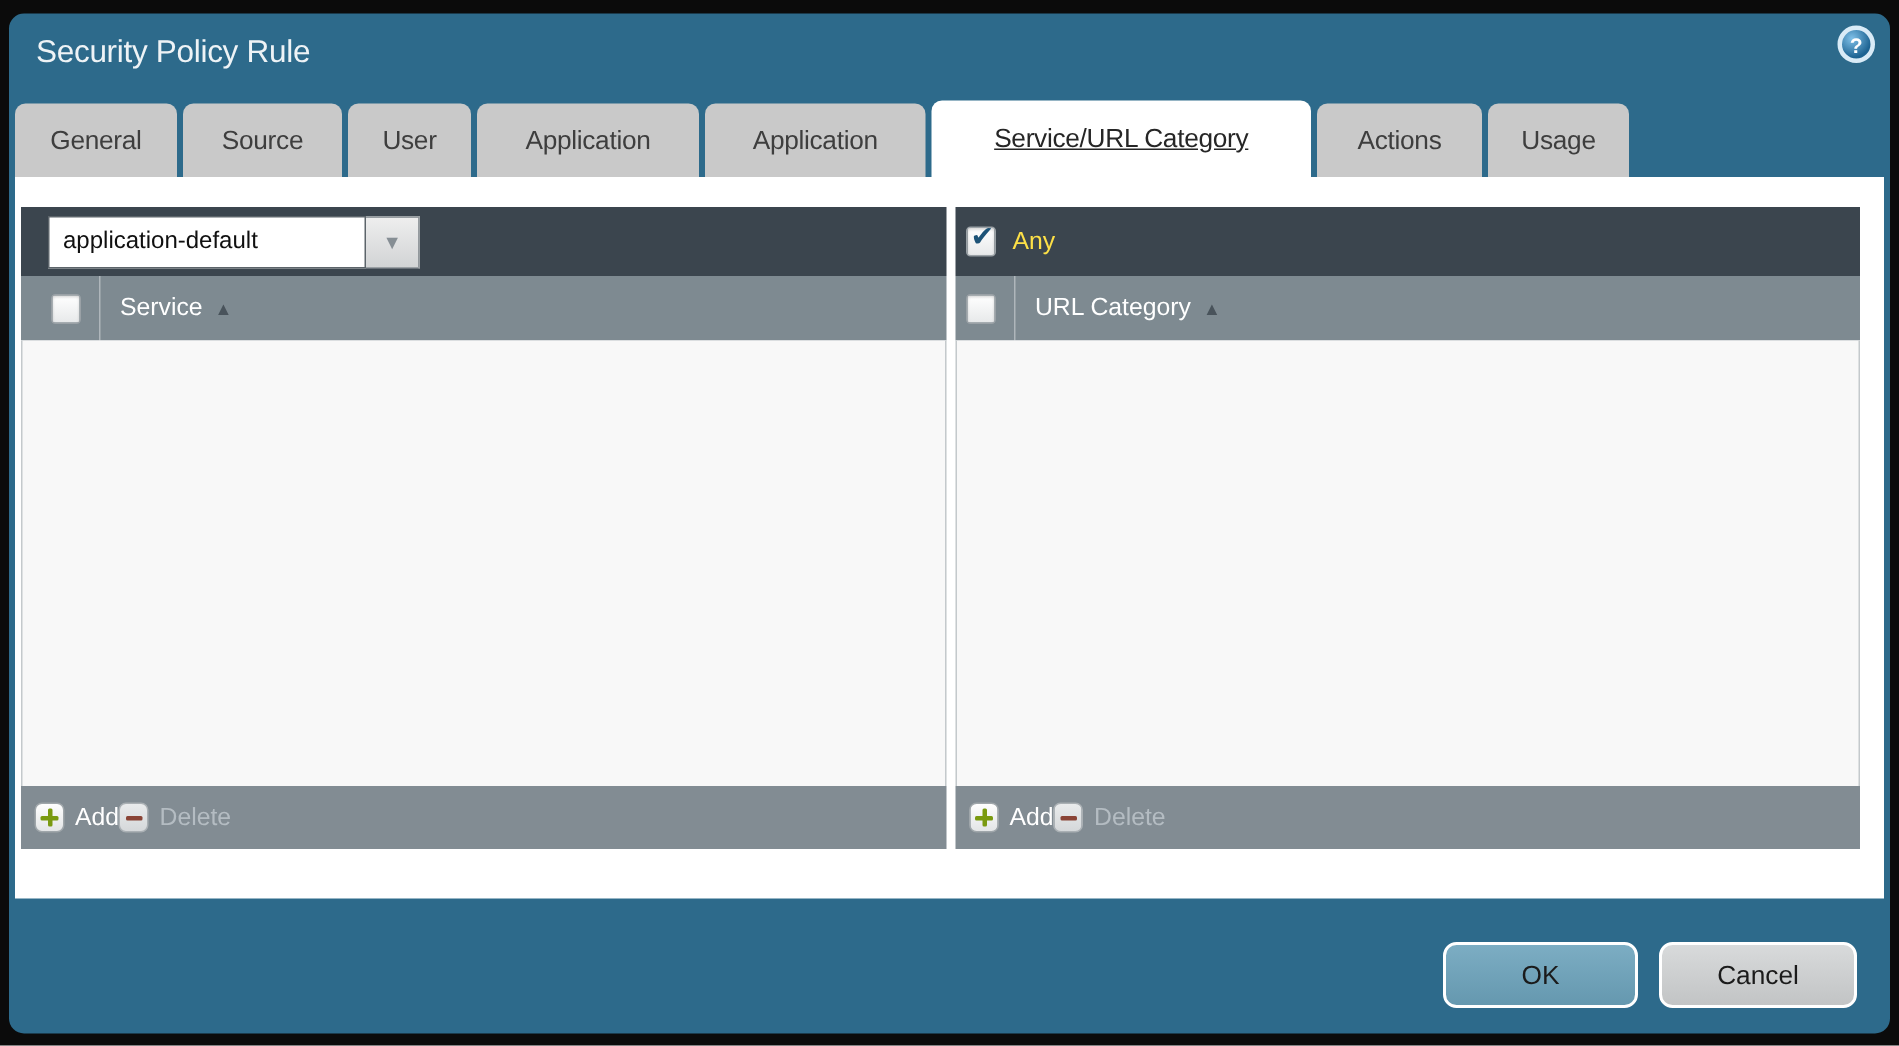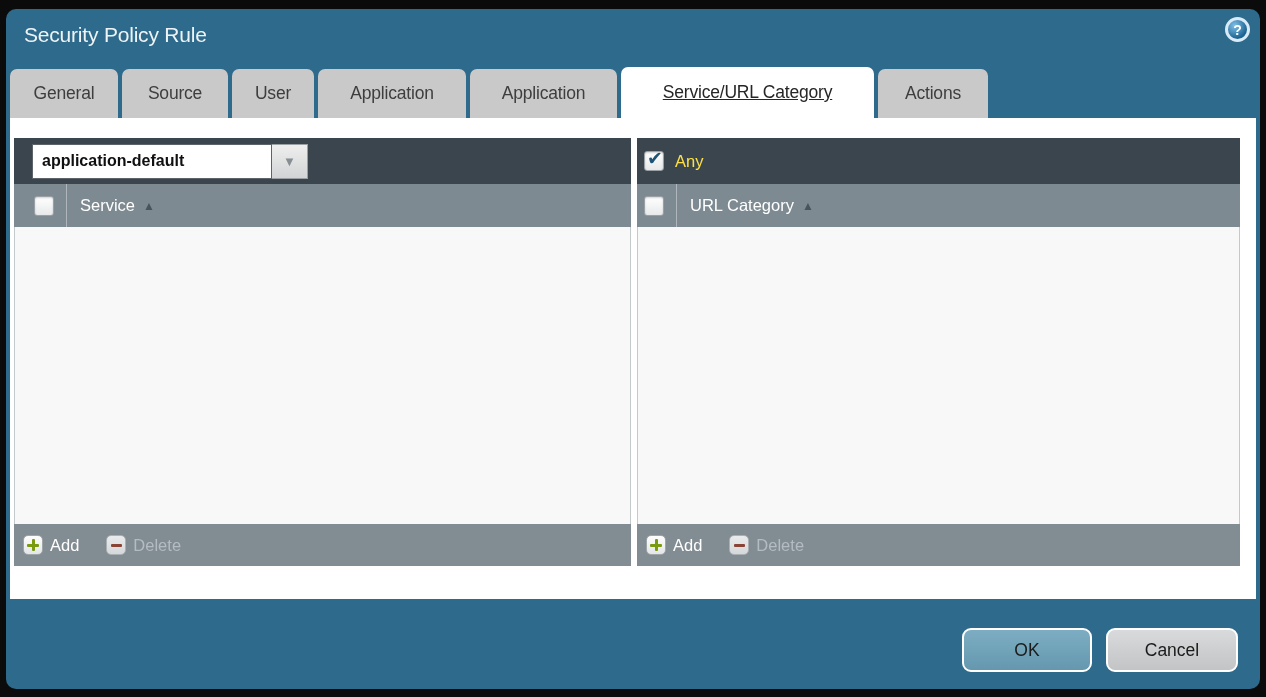--- a/index.html
+++ b/index.html
@@ -57,23 +57,23 @@
   .panel.right { left:627px; width:603px; }
   .panel-head {
     flex:0 0 46px; background:#3b454e;
     display:flex; align-items:center;
   }
   .panel.left  .panel-head { padding-left:18px; }
   .panel.right .panel-head { padding-left:7px; }
   
   .dropdown { display:flex; align-items:stretch; height:35px; cursor:pointer; }
   .dd-value {
-    width:240px; background:#ffffff; border:1px solid #5c646a;
+    width:212px; background:#ffffff; border:1px solid #5c646a;
     font-size:16px; color:#101010; padding:0 9px;
-    display:flex; align-items:center; white-space:nowrap; overflow:hidden;font-weight:bold;
+    display:flex; align-items:center; white-space:nowrap; overflow:hidden;
   }
   .dd-btn {
     width:36px; background:linear-gradient(#eeeeee,#d2d4d5);
     border:1px solid #9aa0a4; border-left:none;
     display:flex; align-items:center; justify-content:center;
     color:#868e94; font-size:13px;
   }
   
   .checkbox {
     width:20px; height:20px; border-radius:3px;
@@ -100,21 +100,21 @@
   .v-sep { width:1px; height:100%; background:rgba(255,255,255,0.38); }
   .col-label { color:#ffffff; font-size:16.5px; margin-left:13px; }
   .sort { color:#49535b; font-size:12px; margin-left:8px; }
   
   .panel-body {
     flex:1; background:#f8f8f8;
     border-left:1px solid #c4c9cc; border-right:1px solid #c4c9cc;
   }
   .panel-foot {
     flex:0 0 42px; background:#828c93;
-    display:flex; align-items:center; padding-left:9px; gap:27px;
+    display:flex; align-items:center; padding-left:9px; 
   }
   .tool { display:flex; align-items:center; gap:7px; font-size:16.5px; cursor:pointer; }
   .tool.add-tool    { color:#ffffff; }
   .tool.delete-tool { color:#b4bcc2; cursor:default; }
   .icon-box {
     width:20px; height:20px; border-radius:5px; position:relative; flex:0 0 20px;
   }
   .icon-box.add-box {
     background:linear-gradient(#fefefe,#e3e5e6); border:1px solid #9fa6aa;
   }
@@ -151,20 +151,21 @@
   </div>
 
   <div class="tabs">
     <div class="tab t0">General</div>
     <div class="tab t1">Source</div>
     <div class="tab t2">User</div>
     <div class="tab t3">Application</div>
     <div class="tab t4">Application</div>
     <div class="tab t5 active">Service/URL Category</div>
     <div class="tab t6">Actions</div>
+    <div class="tab t7">Usage</div>
   </div>
 
   <div class="content">
 
     <div class="panel left">
       <div class="panel-head">
         <div class="dropdown">
           <div class="dd-value">application-default</div>
           <div class="dd-btn">
             <span>▼</span>

